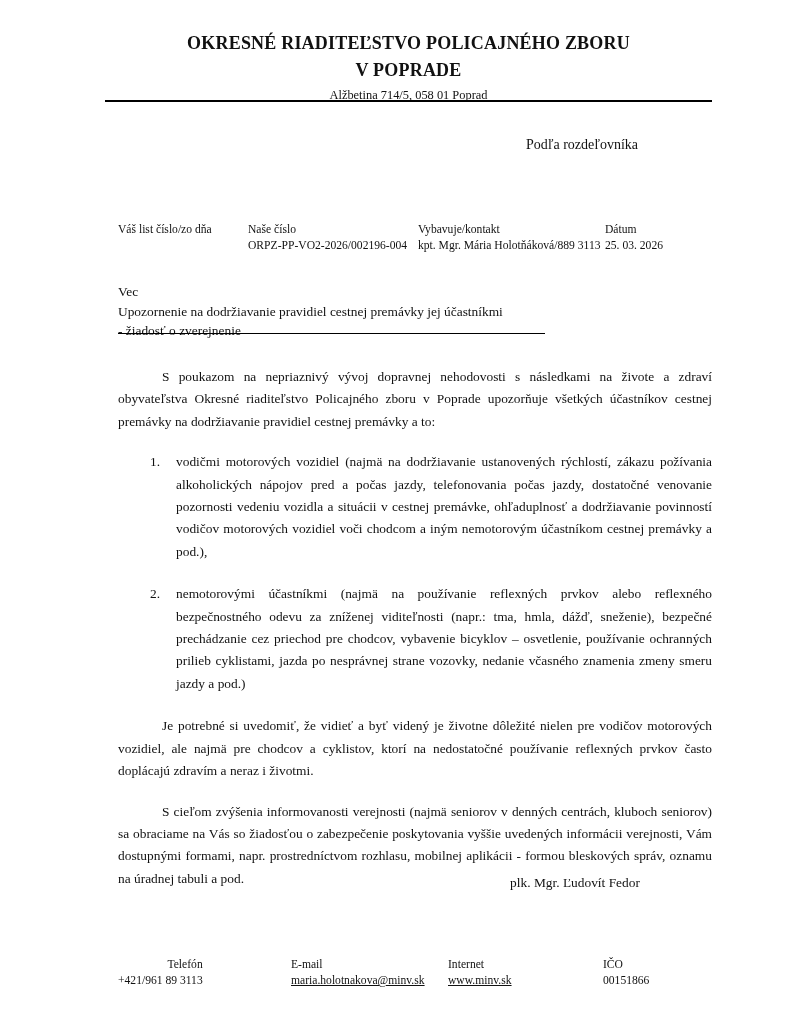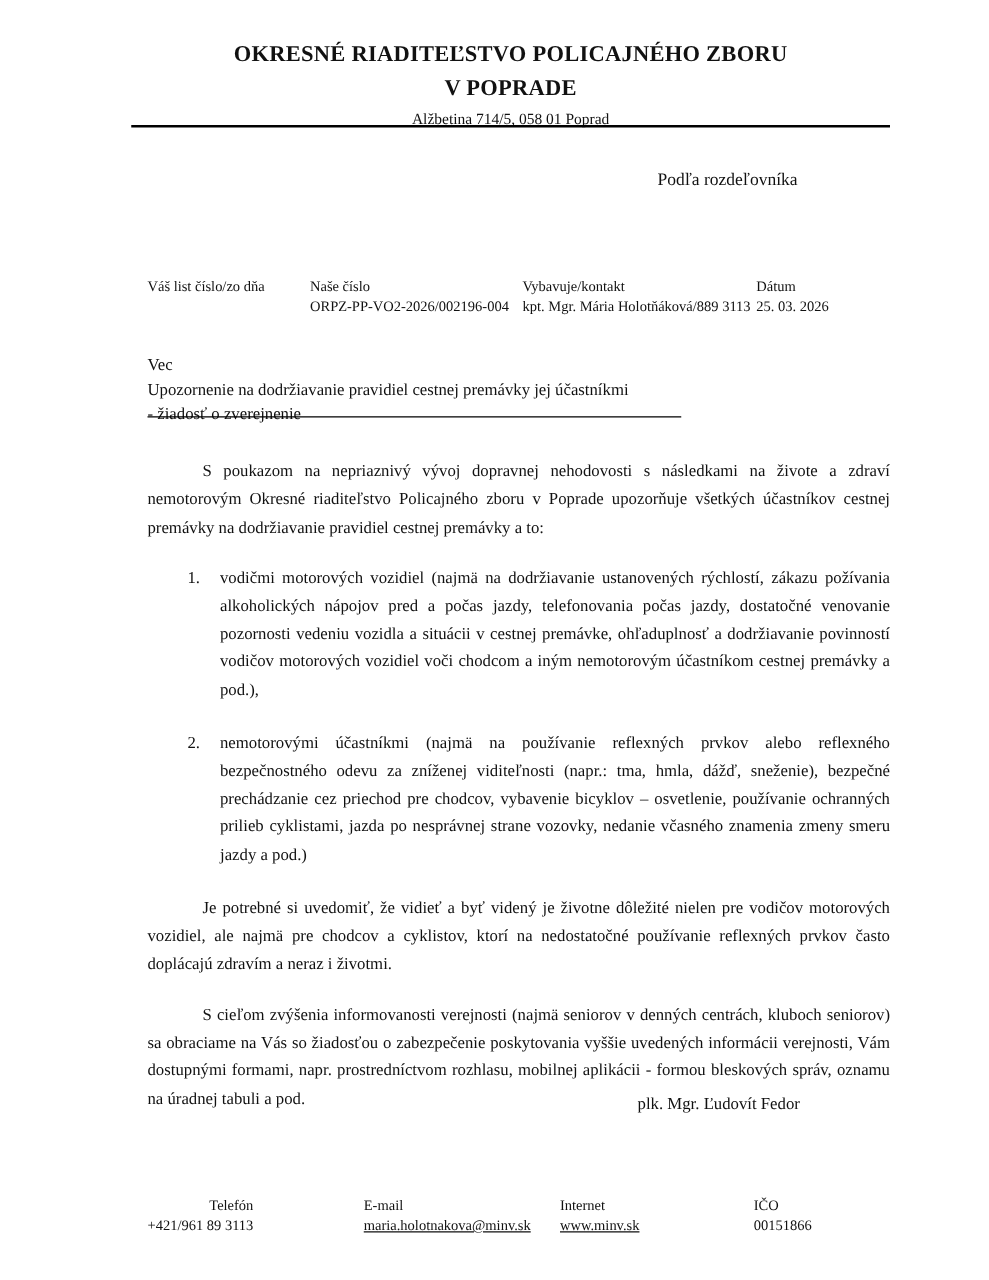--- a/index.html
+++ b/index.html
@@ -204,21 +204,21 @@
 
   <div class="subject">
     <span class="s-line">Vec</span>
     <span class="s-line">Upozornenie na dodržiavanie pravidiel cestnej premávky jej účastníkmi</span>
     <span class="s-line">- žiadosť o zverejnenie</span>
   </div>
   <div class="subject-rule"></div>
 
   <div class="body-area">
 
-    <p class="para">S poukazom na nepriaznivý vývoj dopravnej nehodovosti s následkami na živote a zdraví nemotorovým Okresné riaditeľstvo Policajného zboru v Poprade upozorňuje všetkých účastníkov cestnej premávky na dodržiavanie pravidiel cestnej premávky a to:</p>
+    <p class="para">S poukazom na nepriaznivý vývoj dopravnej nehodovosti s následkami na živote a zdraví obyvateľstva Okresné riaditeľstvo Policajného zboru v Poprade upozorňuje všetkých účastníkov cestnej premávky na dodržiavanie pravidiel cestnej premávky a to:</p>
 
     <ol class="rules">
       <li>
         <span class="marker">1.</span>
         <span>vodičmi motorových vozidiel (najmä na dodržiavanie ustanovených rýchlostí, zákazu požívania alkoholických nápojov pred a počas jazdy, telefonovania počas jazdy, dostatočné venovanie pozornosti vedeniu vozidla a situácii v cestnej premávke, ohľaduplnosť a dodržiavanie povinností vodičov motorových vozidiel voči chodcom a iným nemotorovým účastníkom cestnej premávky a pod.),</span>
       </li>
       <li>
         <span class="marker">2.</span>
         <span>nemotorovými účastníkmi (najmä na používanie reflexných prvkov alebo reflexného bezpečnostného odevu za zníženej viditeľnosti (napr.: tma, hmla, dážď, sneženie), bezpečné prechádzanie cez priechod pre chodcov, vybavenie bicyklov – osvetlenie, používanie ochranných prilieb cyklistami, jazda po nesprávnej strane vozovky, nedanie včasného znamenia zmeny smeru jazdy a pod.)</span>
       </li>

